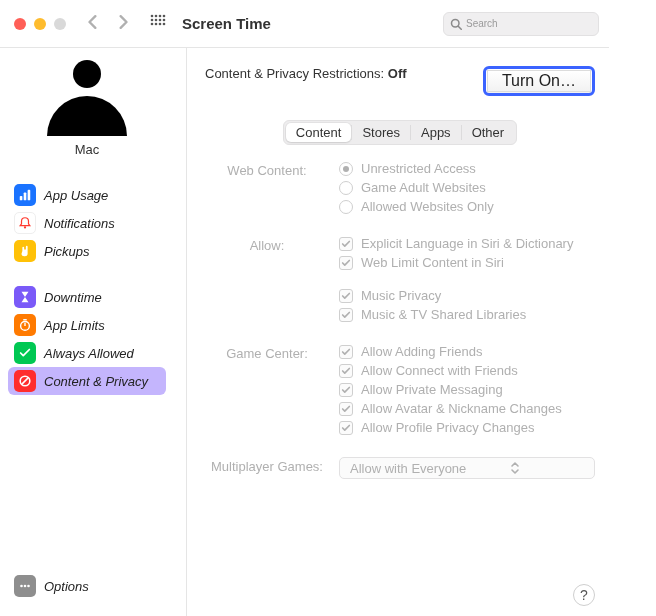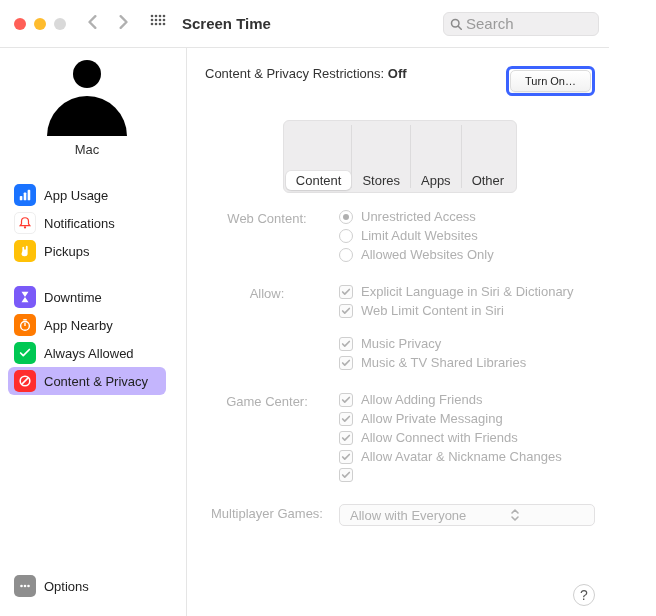--- a/index.html
+++ b/index.html
@@ -14,52 +14,52 @@
   .dot.yellow { background: #febc2e; }
   .dot.gray { background: #d9d9d9; }
   .nav { display: flex; gap: 16px; margin-right: 20px; color: #b0b0b0; }
   .nav svg { width: 14px; height: 14px; }
   .grid-apps { margin-right: 16px; color: #555; }
   .grid-apps svg { width: 16px; height: 16px; }
   .title { font-weight: 600; font-size: 15px; color: #333; flex: 0 0 auto; }
   .toolbar-spacer { flex: 1; }
   .search { display: flex; align-items: center; width: 156px; height: 24px; background: #f0eff0; border: 1px solid #e2e1e2; border-radius: 6px; padding: 0 6px; color: #8a8a8a; gap: 4px; }
   .search svg { width: 12px; height: 12px; flex-shrink: 0; }
-  .search input { border: none; outline: none; background: transparent; width: 100%; font-size: 15px; color: #c2410c; }
+  .search input { border: none; outline: none; background: transparent; width: 100%; font-size: 10px; color: #c2410c; }
   .search input::placeholder { color: #9a9a9a; }
 
   
   .body { flex: 1; display: flex; min-height: 0; }
   .sidebar { width: 187px; border-right: 1px solid #e5e5e5; padding: 14px 12px 10px 0; display: flex; flex-direction: column; }
   .user { display: flex; flex-direction: column; align-items: center; margin-bottom: 24px; }
   .avatar-circle { position: relative; width: 86px; height: 60px; margin-top: 6px;}
   .avatar-head { width: 28px; height: 28px; border-radius: 50%; background: #000; position: absolute; left: 50%; transform: translateX(-50%); top: -8px;}
   .avatar-body { width: 80px; height: 40px; border-radius: 40px 40px 0 0; background: #000; position: absolute; bottom: -8px; left: 50%; transform: translateX(-50%);}
   .user-name { margin-top: 14px; font-size: 13px; color: #333; }
 
   .side-list { list-style: none; padding: 0 8px; }
-  .side-item { display: flex; align-items: center; gap: 8px; height: 28px; padding: 0 6px; border-radius: 6px; cursor: default; font-size: 13px; color: #222; }
+  .side-item { display: flex; align-items: center; gap: 8px; height: 28px; padding: 0 6px; border-radius: 6px; cursor: default; font-size: 13px; color: #222; font-style: italic; }
   .side-item.selected { background: #c4b5fd; }
   .side-icon { width: 22px; height: 22px; border-radius: 5px; display: flex; align-items: center; justify-content: center; flex-shrink: 0; }
   .side-gap { height: 18px; }
 
   .side-footer { margin-top: auto; padding: 0 8px 6px 8px; }
 
   
   .content { flex: 1; padding: 18px 14px 14px 18px; position: relative; display: flex; flex-direction: column; overflow: hidden; }
   .header-row { display: flex; align-items: flex-start; justify-content: space-between; gap: 10px; }
   .header-texts { flex: 1; }
   .heading { font-size: 13px; color: #333; }
   .heading b { font-weight: 700; }
   .subheading { font-size: 11.5px; color: #6e6e6e; margin-top: 4px; }
   .turn-on-wrap { border: 3px solid #3b63ff; border-radius: 6px; padding: 1px;}
-  .turn-on { border: 1px solid #dcdcdc; border-radius: 5px; background: linear-gradient(#fff, #f2f2f2); height: 22px; padding: 0 14px; font-size: 11px; color: #222; display: flex; align-items: center; box-shadow: 0 1px 0 rgba(0,0,0,.05); }
+  .turn-on { border: 1px solid #dcdcdc; border-radius: 0; background: linear-gradient(#fff, #f2f2f2); height: 22px; padding: 0 14px; font-size: 16px; color: #222; display: flex; align-items: center; box-shadow: 0 1px 0 rgba(0,0,0,.05); }
 
   .seg-control { align-self: center; margin: 24px 0 16px 0; display: inline-flex; border: 1px solid #e2e1e2; border-radius: 6px; background: #eeedee; padding: 2px; }
-  .seg-item { padding: 2px 10px; border-radius: 5px; font-size: 13px; color: #333; margin-top: 48px; }
+  .seg-item { padding: 2px 10px; border-radius: 5px; font-size: 13px; color: #333; }
   .seg-item.active { background: #fff; box-shadow: 0 0 0 1px rgba(0,0,0,.04), 0 1px 2px rgba(0,0,0,.1); font-weight: 500;}
   .seg-sep { width: 1px; background: #dcdbdc; margin: 2px 0; }
 
   .form { display: grid; grid-template-columns: 124px 1fr; column-gap: 10px; row-gap: 6px; font-size: 13px; color: #aaa; }
   .form-label { text-align: center; color: #b0b0b0; padding-top: 2px; }
   .opt-stack { display: flex; flex-direction: column; gap: 4px; }
   .opt-row { display: flex; align-items: center; gap: 8px; color: #b0b0b0; }
   .spacer-row { grid-column: 1 / -1; height: 10px; }
 
   .radio { width: 14px; height: 14px; border-radius: 50%; border: 1px solid #cfcfcf; background: #fff; position: relative; flex-shrink: 0; }
@@ -178,21 +178,21 @@
           <span>Downtime</span>
         </li>
         <li class="side-item">
           <span class="side-icon" style="background:#ff7a00">
             <svg viewBox="0 0 16 16" width="14" height="14">
                 <circle cx="8" cy="9" r="5" fill="none" stroke="#fff" stroke-width="1.6"></circle>
                 <line x1="8" y1="9" x2="8" y2="5.5" stroke="#fff" stroke-width="1.6"></line>
                 <line x1="6" y1="2" x2="10" y2="2" stroke="#fff" stroke-width="1.6"></line>
               </svg>
           </span>
-          <span>App Nearby</span>
+          <span>App Limits</span>
         </li>
         <li class="side-item">
           <span class="side-icon" style="background:#00c853">
             <svg viewBox="0 0 16 16" width="14" height="14">
                 <path d="M3 8l3 3 7-7" fill="none" stroke="#fff" stroke-width="2" stroke-linecap="round" stroke-linejoin="round"></path>
               </svg>
           </span>
           <span>Always Allowed</span>
         </li>
         <li class="side-item selected">
@@ -249,21 +249,21 @@
       <div class="form">
 
         <div class="form-label">Web Content:</div>
         <div class="opt-stack">
           <label class="opt-row">
               <span class="radio checked"></span>
               <span>Unrestricted Access</span>
             </label>
           <label class="opt-row">
               <span class="radio"></span>
-              <span>Limit Adult Websites</span>
+              <span>Game Adult Websites</span>
             </label>
           <label class="opt-row">
               <span class="radio"></span>
               <span>Allowed Websites Only</span>
             </label>
         </div>
 
         <div class="spacer-row"></div>
 
         <div class="form-label">Allow:</div>
@@ -314,44 +314,45 @@
                 </svg>
               </span>
               <span>Allow Adding Friends</span>
             </label>
           <label class="opt-row">
               <span class="chk">
                 <svg viewBox="0 0 12 12">
                   <path d="M2 6l2.5 2.5L10 3" fill="none" stroke="#b0b0b0" stroke-width="2" stroke-linecap="round" stroke-linejoin="round"></path>
                 </svg>
               </span>
+              <span>Allow Connect with Friends</span>
+            </label>
+          <label class="opt-row">
+              <span class="chk">
+                <svg viewBox="0 0 12 12">
+                  <path d="M2 6l2.5 2.5L10 3" fill="none" stroke="#b0b0b0" stroke-width="2" stroke-linecap="round" stroke-linejoin="round"></path>
+                </svg>
+              </span>
               <span>Allow Private Messaging</span>
             </label>
           <label class="opt-row">
               <span class="chk">
                 <svg viewBox="0 0 12 12">
                   <path d="M2 6l2.5 2.5L10 3" fill="none" stroke="#b0b0b0" stroke-width="2" stroke-linecap="round" stroke-linejoin="round"></path>
                 </svg>
               </span>
-              <span>Allow Connect with Friends</span>
-            </label>
-          <label class="opt-row">
-              <span class="chk">
-                <svg viewBox="0 0 12 12">
-                  <path d="M2 6l2.5 2.5L10 3" fill="none" stroke="#b0b0b0" stroke-width="2" stroke-linecap="round" stroke-linejoin="round"></path>
-                </svg>
-              </span>
               <span>Allow Avatar &amp; Nickname Changes</span>
             </label>
           <label class="opt-row">
               <span class="chk">
                 <svg viewBox="0 0 12 12">
                   <path d="M2 6l2.5 2.5L10 3" fill="none" stroke="#b0b0b0" stroke-width="2" stroke-linecap="round" stroke-linejoin="round"></path>
                 </svg>
               </span>
+              <span>Allow Profile Privacy Changes</span>
             </label>
         </div>
 
         <div class="spacer-row"></div>
 
         <div class="form-label">Multiplayer Games:</div>
         <div class="opt-stack">
           <div class="popup">
             <span>Allow with Everyone</span>
             <svg viewBox="0 0 10 14">

